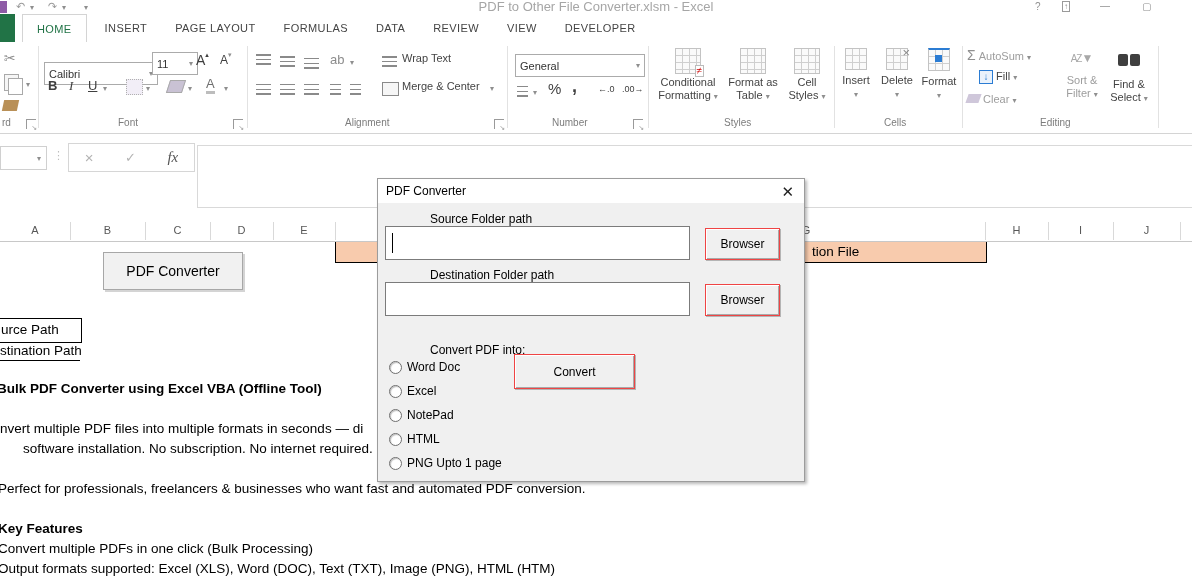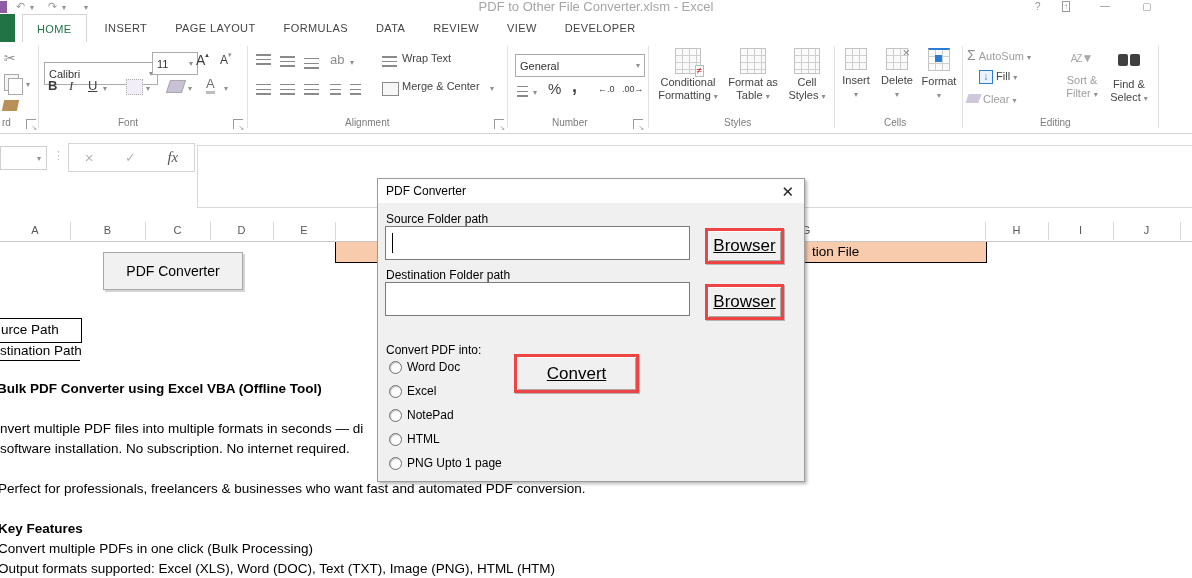--- a/index.html
+++ b/index.html
@@ -41,24 +41,24 @@
   .hdrline{left:0;top:241px;width:1192px;height:1px;background:#c8c8c8;}
   .orange{background:#F8CBAD;border-left:1px solid #000;border-right:1px solid #000;border-bottom:1px solid #000;}
   .sheetbtn{background:#f1f1f1;border:1px solid #a7a7a7;box-shadow:2px 2px 0 rgba(160,160,160,.45);display:flex;align-items:center;justify-content:center;font-size:14px;color:#000;}
   .stext{font-size:13.5px;color:#000;white-space:nowrap;}
   .sbold{font-weight:bold;}
   
   .dialog{left:377px;top:178px;width:426px;height:302px;background:#f0f0f0;border:1px solid #9c9c9c;box-shadow:2px 2px 3px rgba(0,0,0,.28);z-index:50;}
   .dlg-title{height:24px;background:#fff;display:flex;align-items:center;}
   .dlg-title-text{font-size:12px;color:#000;margin-left:8px;}
   .dlg-close{margin-left:auto;margin-right:10px;font-size:15px;color:#222;line-height:15px;}
-  .dlg-label{position:absolute;font-size:12px;color:#000;}
+  .dlg-label{position:absolute;font-size:12px;color:#000;margin-left:44px;}
   .dlg-input{position:absolute;background:#fff;border:1px solid #7b7b7b;}
   .caret{position:absolute;left:6px;top:6px;width:1px;height:20px;background:#000;}
-  .dlg-btn{position:absolute;background:#f0f0f0;border:3px solid #ef4444;box-shadow:inset 1px 1px 0 #ffffff,inset -1px -1px 0 #a9a9a9,1px 1px 0 rgba(0,0,0,.25);display:flex;align-items:center;justify-content:center;font-size:17px;color:#000;text-decoration:underline;}
+  .dlg-btn{position:absolute;background:#f0f0f0;border:1px solid #ef4444;box-shadow:inset 1px 1px 0 #ffffff,inset -1px -1px 0 #a9a9a9,1px 1px 0 rgba(0,0,0,.25);display:flex;align-items:center;justify-content:center;font-size:12px;color:#000;}
   .radio{position:absolute;width:11px;height:11px;border-radius:50%;background:#fff;border:1px solid #6f6f6f;box-shadow:inset 1px 1px 1px rgba(0,0,0,.25);}
   .radio-label{position:absolute;font-size:12px;color:#000;}
   
   .bin{width:10px;height:12px;background:#3f3f3f;border-radius:2px;display:inline-block;}
 </style>
 </head>
 <body>
 
 <div id="stage">
 
@@ -269,21 +269,21 @@
   <div class="abs sheetbtn" style="left:103px;top:252px;width:138px;height:36px;">PDF Converter</div>
 
   <div class="abs" style="left:-10px;top:318px;width:90px;height:23px;border:1px solid #000;">
     <span class="abs stext" style="left:10px;top:3px;">urce Path</span>
   </div>
   <span class="abs stext" style="left:0;top:343px;">stination Path</span>
   <div class="abs" style="left:-10px;top:360px;width:90px;height:1px;background:#000;"></div>
 
   <span class="abs stext sbold" style="left:-3px;top:381px;">Bulk PDF Converter using Excel VBA (Offline Tool)</span>
   <span class="abs stext" style="left:0;top:421px;">nvert multiple PDF files into multiple formats in seconds — di</span>
-  <span class="abs stext" style="left:0;top:441px;">software installation. No subscription. No internet required.</span>
+  <span class="abs stext" style="left:0;top:441px;padding-left:23px;">software installation. No subscription. No internet required.</span>
   <span class="abs stext" style="left:-2px;top:481px;">Perfect for professionals, freelancers &amp; businesses who want fast and automated PDF conversion.</span>
   <span class="abs stext sbold" style="left:-2px;top:521px;">Key Features</span>
   <span class="abs stext" style="left:-2px;top:541px;">Convert multiple PDFs in one click (Bulk Processing)</span>
   <span class="abs stext" style="left:-2px;top:561px;">Output formats supported: Excel (XLS), Word (DOC), Text (TXT), Image (PNG), HTML (HTM)</span>
 
   <div class="abs dialog">
     <div class="dlg-title">
       <span class="dlg-title-text">PDF Converter</span>
       <span class="dlg-close">✕</span>
     </div>

